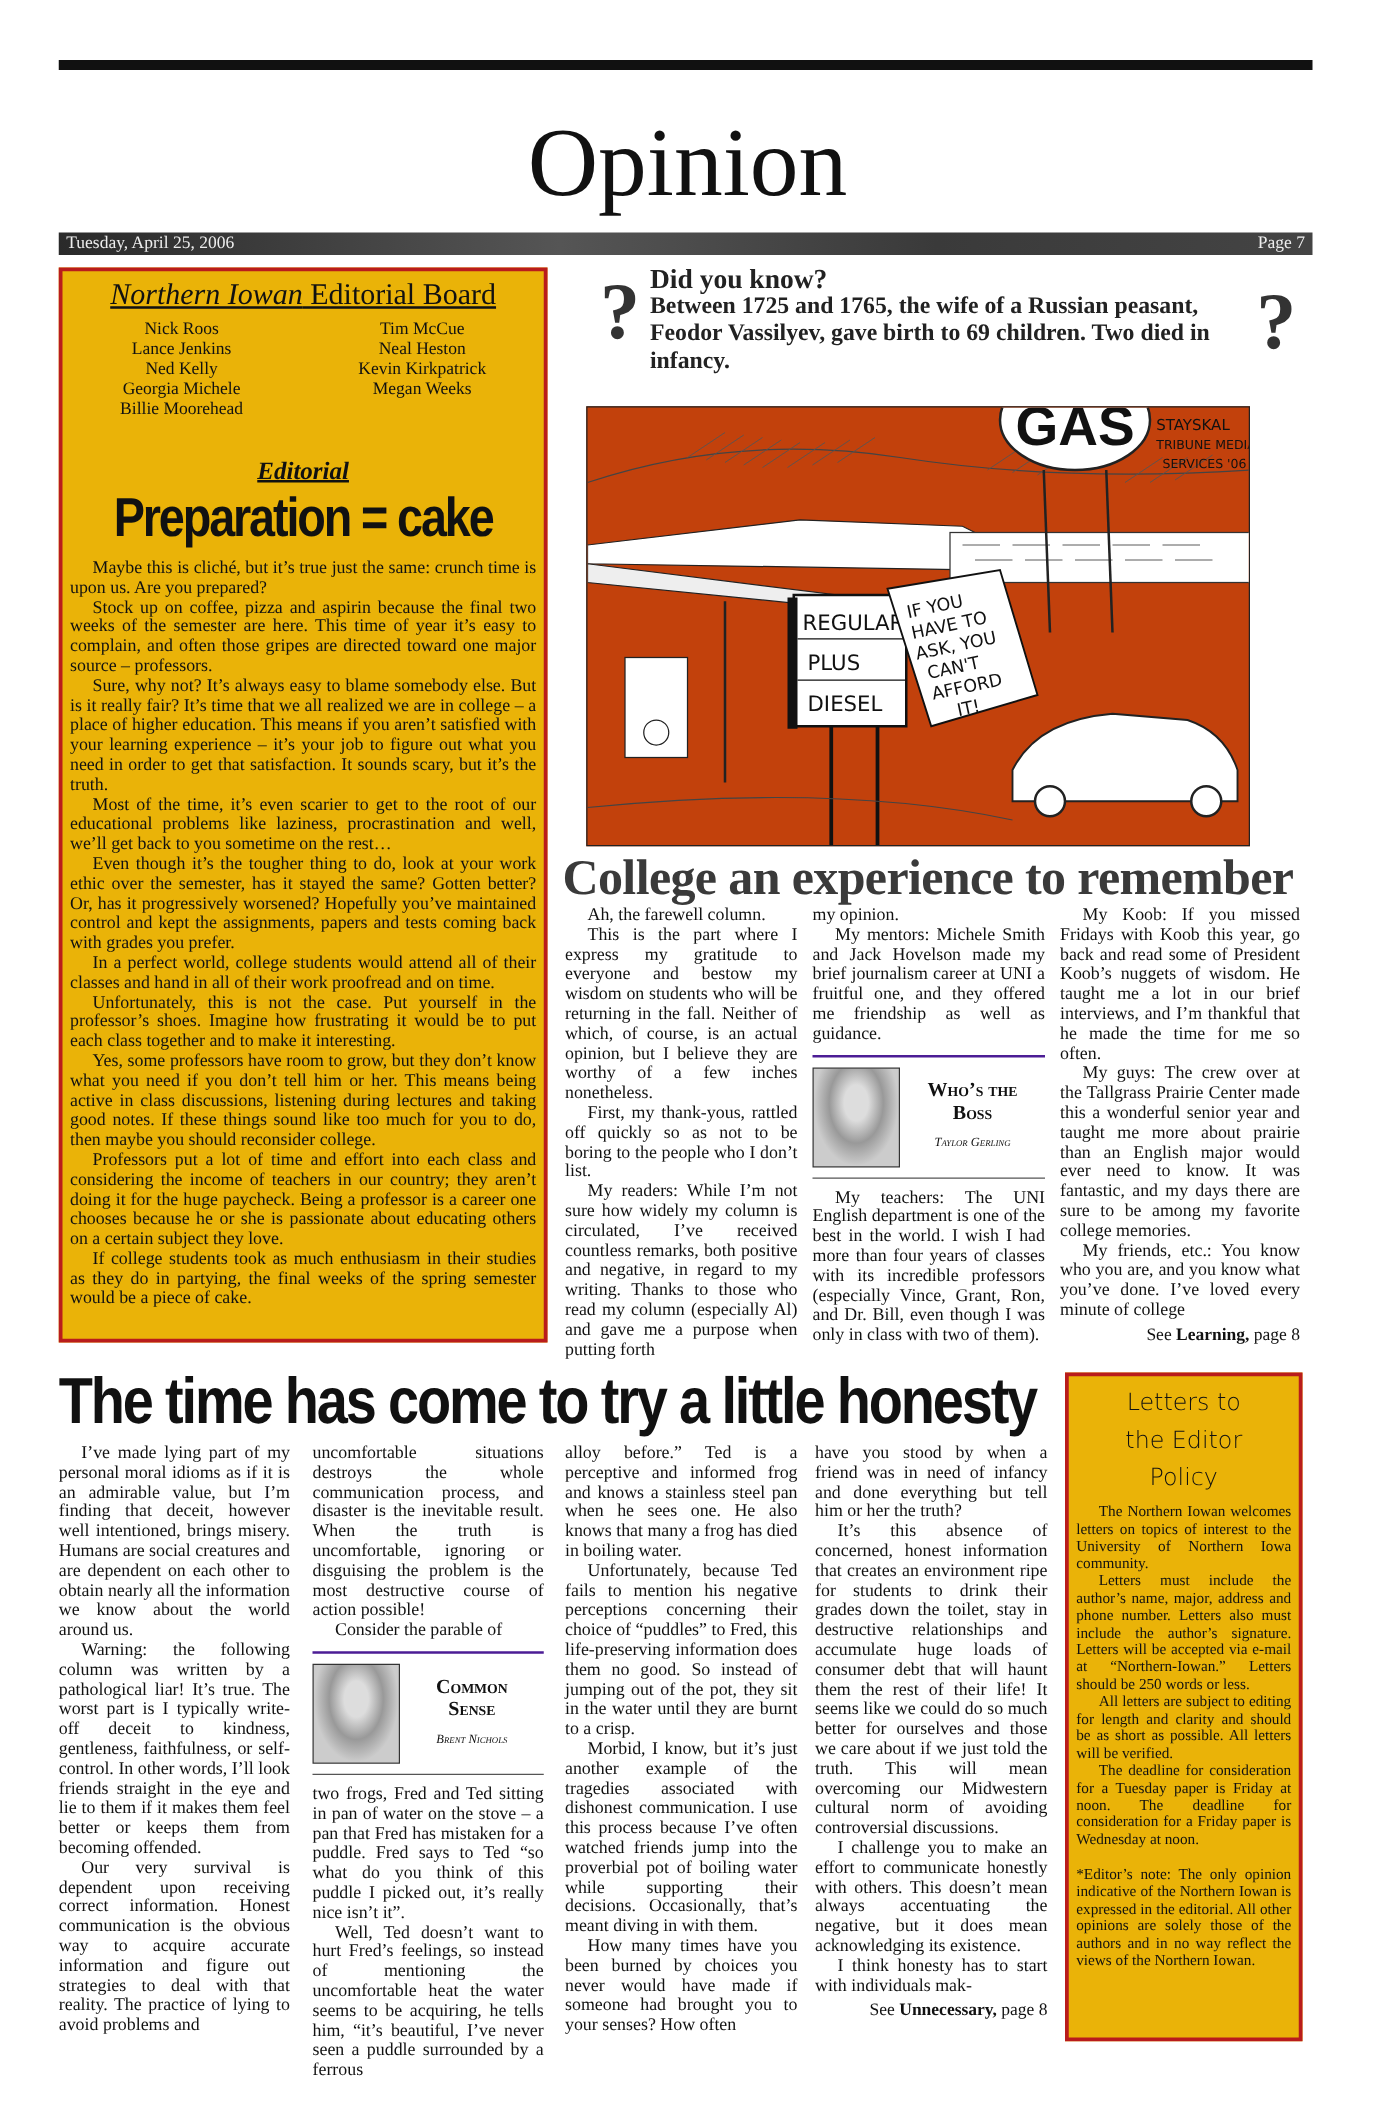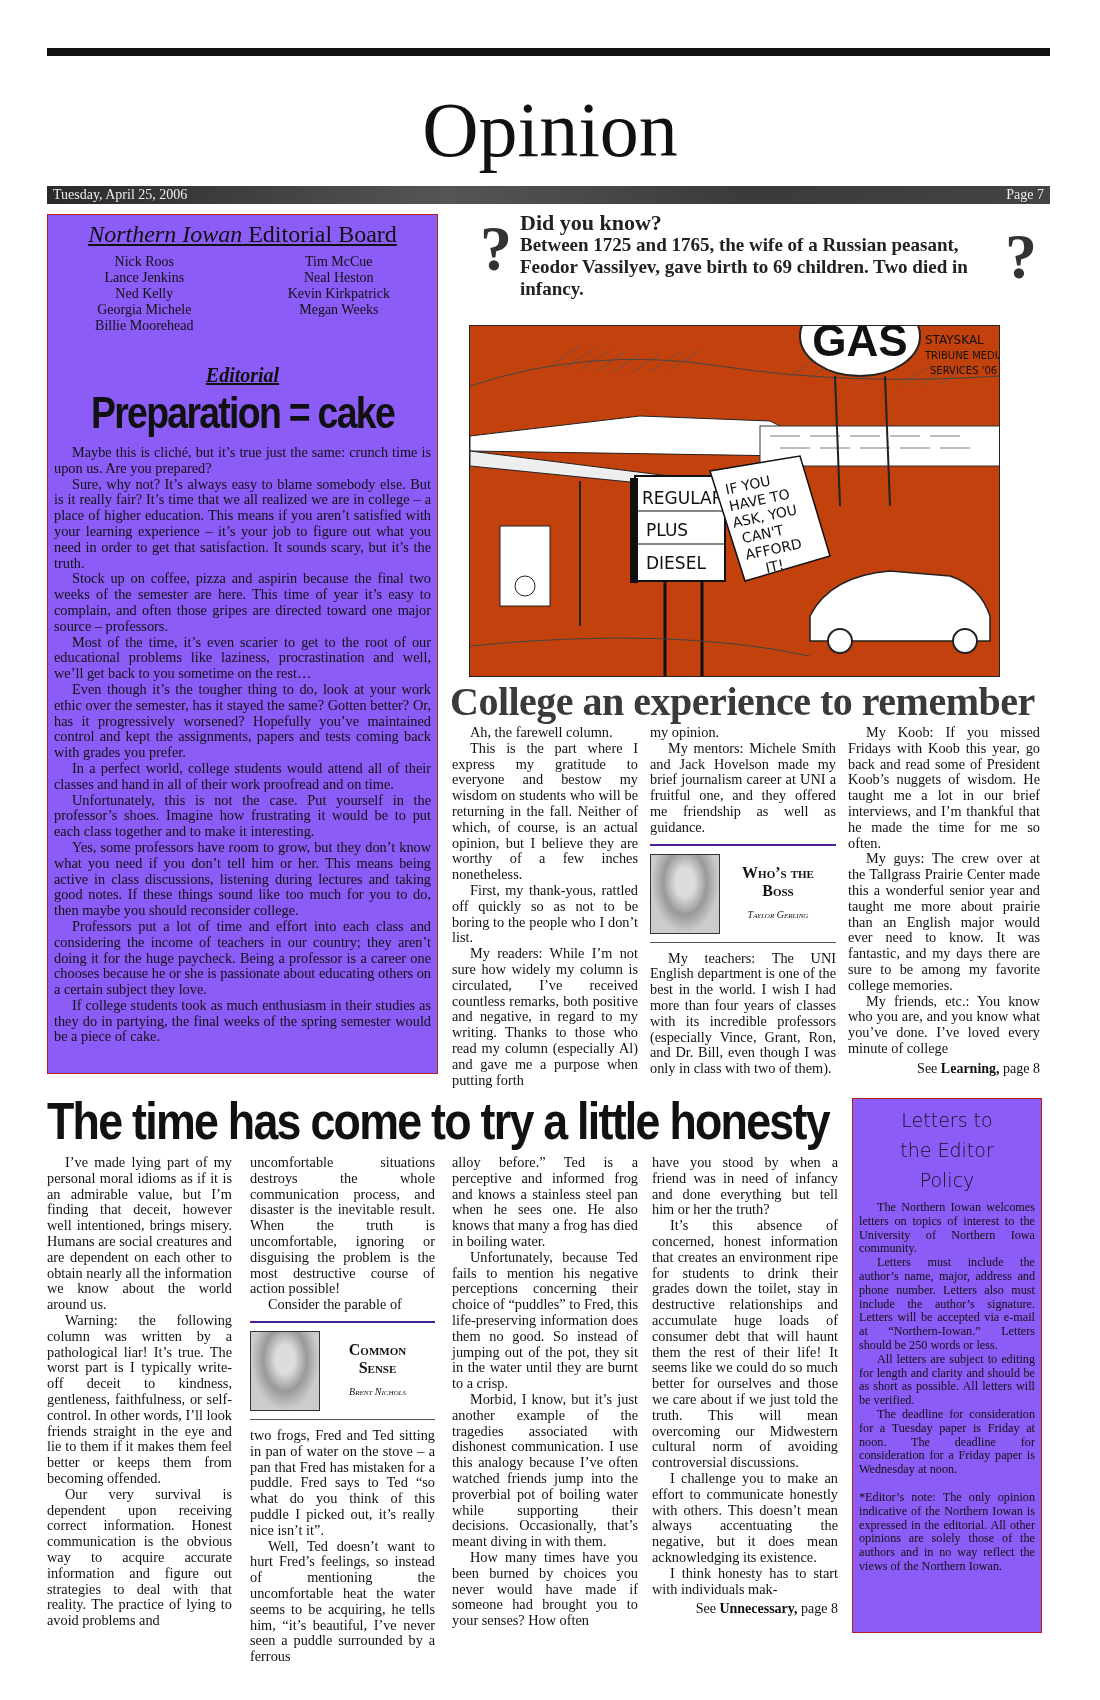--- a/index.html
+++ b/index.html
@@ -1,21 +1,21 @@
 <!DOCTYPE html>
 <html><head>
 <meta charset="utf-8">
 <style>
   * { box-sizing: border-box; margin: 0; padding: 0; }
   body { width: 1100px; height: 1700px; background: #fff; font-family: "DejaVu Serif", serif; color: #111; position: relative; overflow: hidden; }
   .abs { position: absolute; }
   .topbar { left: 47px; top: 48px; width: 1003px; height: 8px; background: #111; }
   .section-title { left: 0; top: 80px; width: 1100px; text-align: center; font-family: "Liberation Serif", serif; font-size: 78px; line-height: 100px; }
   .datebar { left: 47px; top: 186px; width: 1003px; height: 18px; background: linear-gradient(90deg,#2a2a2a,#555 40%,#3a3a3a 70%,#444); color: #eee; font-family: "Liberation Serif", serif; font-size: 14px; line-height: 18px; padding: 0 6px; display: flex; justify-content: space-between; }
-  .gray-box { background: #8b5cf6; border: 1px solid #b91c1c; }
+  .gray-box { background: #eab308; border: 3px solid #b91c1c; }
   .board { left: 47px; top: 214px; width: 391px; height: 860px; }
   .board-title { text-align: center; font-family: "Liberation Serif", serif; font-size: 24px; margin-top: 6px; }
   .board-title .pub { font-style: italic; text-decoration: underline; }
   .board-title .rest { text-decoration: underline; }
   .names { display: flex; justify-content: space-around; font-family: "Liberation Serif", serif; font-size: 14px; line-height: 16px; text-align: center; margin-top: 6px; }
   .editorial-label { text-align: center; font-family: "Liberation Serif", serif; font-style: italic; font-weight: bold; font-size: 20px; text-decoration: underline; margin-top: 30px; }
   .editorial-hed { text-align: center; font-family: "Liberation Sans", sans-serif; font-weight: bold; font-size: 44px; letter-spacing: -2px; transform: scaleX(0.85); margin-top: 0; line-height: 52px; }
   .body-text { font-family: "Liberation Serif", serif; font-size: 14.3px; line-height: 15.8px; text-align: justify; }
   .body-text p { text-indent: 18px; }
   .board .body-text { padding: 6px 6px 0 6px; }
@@ -63,22 +63,22 @@
       <div>Tim McCue</div>
       <div>Neal Heston</div>
       <div>Kevin Kirkpatrick</div>
       <div>Megan Weeks</div>
     </div>
   </div>
   <div class="editorial-label">Editorial</div>
   <div class="editorial-hed">Preparation = cake</div>
   <div class="body-text">
     <p>Maybe this is cliché, but it’s true just the same: crunch time is upon us. Are you prepared?</p>
+    <p>Stock up on coffee, pizza and aspirin because the final two weeks of the semester are here. This time of year it’s easy to complain, and often those gripes are directed toward one major source – professors.</p>
     <p>Sure, why not? It’s always easy to blame somebody else. But is it really fair? It’s time that we all realized we are in college – a place of higher education. This means if you aren’t satisfied with your learning experience – it’s your job to figure out what you need in order to get that satisfaction. It sounds scary, but it’s the truth.</p>
-    <p>Stock up on coffee, pizza and aspirin because the final two weeks of the semester are here. This time of year it’s easy to complain, and often those gripes are directed toward one major source – professors.</p>
     <p>Most of the time, it’s even scarier to get to the root of our educational problems like laziness, procrastination and well, we’ll get back to you sometime on the rest…</p>
     <p>Even though it’s the tougher thing to do, look at your work ethic over the semester, has it stayed the same? Gotten better? Or, has it progressively worsened? Hopefully you’ve maintained control and kept the assignments, papers and tests coming back with grades you prefer.</p>
     <p>In a perfect world, college students would attend all of their classes and hand in all of their work proofread and on time.</p>
     <p>Unfortunately, this is not the case. Put yourself in the professor’s shoes. Imagine how frustrating it would be to put each class together and to make it interesting.</p>
     <p>Yes, some professors have room to grow, but they don’t know what you need if you don’t tell him or her. This means being active in class discussions, listening during lectures and taking good notes. If these things sound like too much for you to do, then maybe you should reconsider college.</p>
     <p>Professors put a lot of time and effort into each class and considering the income of teachers in our country; they aren’t doing it for the huge paycheck. Being a professor is a career one chooses because he or she is passionate about educating others on a certain subject they love.</p>
     <p>If college students took as much enthusiasm in their studies as they do in partying, the final weeks of the spring semester would be a piece of cake.</p>
   </div>
 </div>
 
@@ -185,21 +185,21 @@
       <div>Sense</div>
       <div class="col-author">Brent Nichols</div>
     </div>
   </div>
   <p style="text-indent:0">two frogs, Fred and Ted sitting in pan of water on the stove – a pan that Fred has mistaken for a puddle. Fred says to Ted “so what do you think of this puddle I picked out, it’s really nice isn’t it”.</p>
   <p>Well, Ted doesn’t want to hurt Fred’s feelings, so instead of mentioning the uncomfortable heat the water seems to be acquiring, he tells him, “it’s beautiful, I’ve never seen a puddle surrounded by a ferrous</p>
 </div>
 <div class="col body-text" style="left:452px;top:1155px;width:186px;">
   <p style="text-indent:0">alloy before.” Ted is a perceptive and informed frog and knows a stainless steel pan when he sees one. He also knows that many a frog has died in boiling water.</p>
   <p>Unfortunately, because Ted fails to mention his negative perceptions concerning their choice of “puddles” to Fred, this life-preserving information does them no good. So instead of jumping out of the pot, they sit in the water until they are burnt to a crisp.</p>
-  <p>Morbid, I know, but it’s just another example of the tragedies associated with dishonest communication. I use this analogy because I’ve often watched friends jump into the proverbial pot of boiling water while supporting their decisions. Occasionally, that’s meant diving in with them.</p>
+  <p>Morbid, I know, but it’s just another example of the tragedies associated with dishonest communication. I use this process because I’ve often watched friends jump into the proverbial pot of boiling water while supporting their decisions. Occasionally, that’s meant diving in with them.</p>
   <p>How many times have you been burned by choices you never would have made if someone had brought you to your senses? How often</p>
 </div>
 <div class="col body-text" style="left:652px;top:1155px;width:186px;">
   <p style="text-indent:0">have you stood by when a friend was in need of infancy and done everything but tell him or her the truth?</p>
   <p>It’s this absence of concerned, honest information that creates an environment ripe for students to drink their grades down the toilet, stay in destructive relationships and accumulate huge loads of consumer debt that will haunt them the rest of their life! It seems like we could do so much better for ourselves and those we care about if we just told the truth. This will mean overcoming our Midwestern cultural norm of avoiding controversial discussions.</p>
   <p>I challenge you to make an effort to communicate honestly with others. This doesn’t mean always accentuating the negative, but it does mean acknowledging its existence.</p>
   <p>I think honesty has to start with individuals mak-</p>
   <div class="jump"><span>See </span><b>Unnecessary,</b><span> page 8</span></div>
 </div>
 

